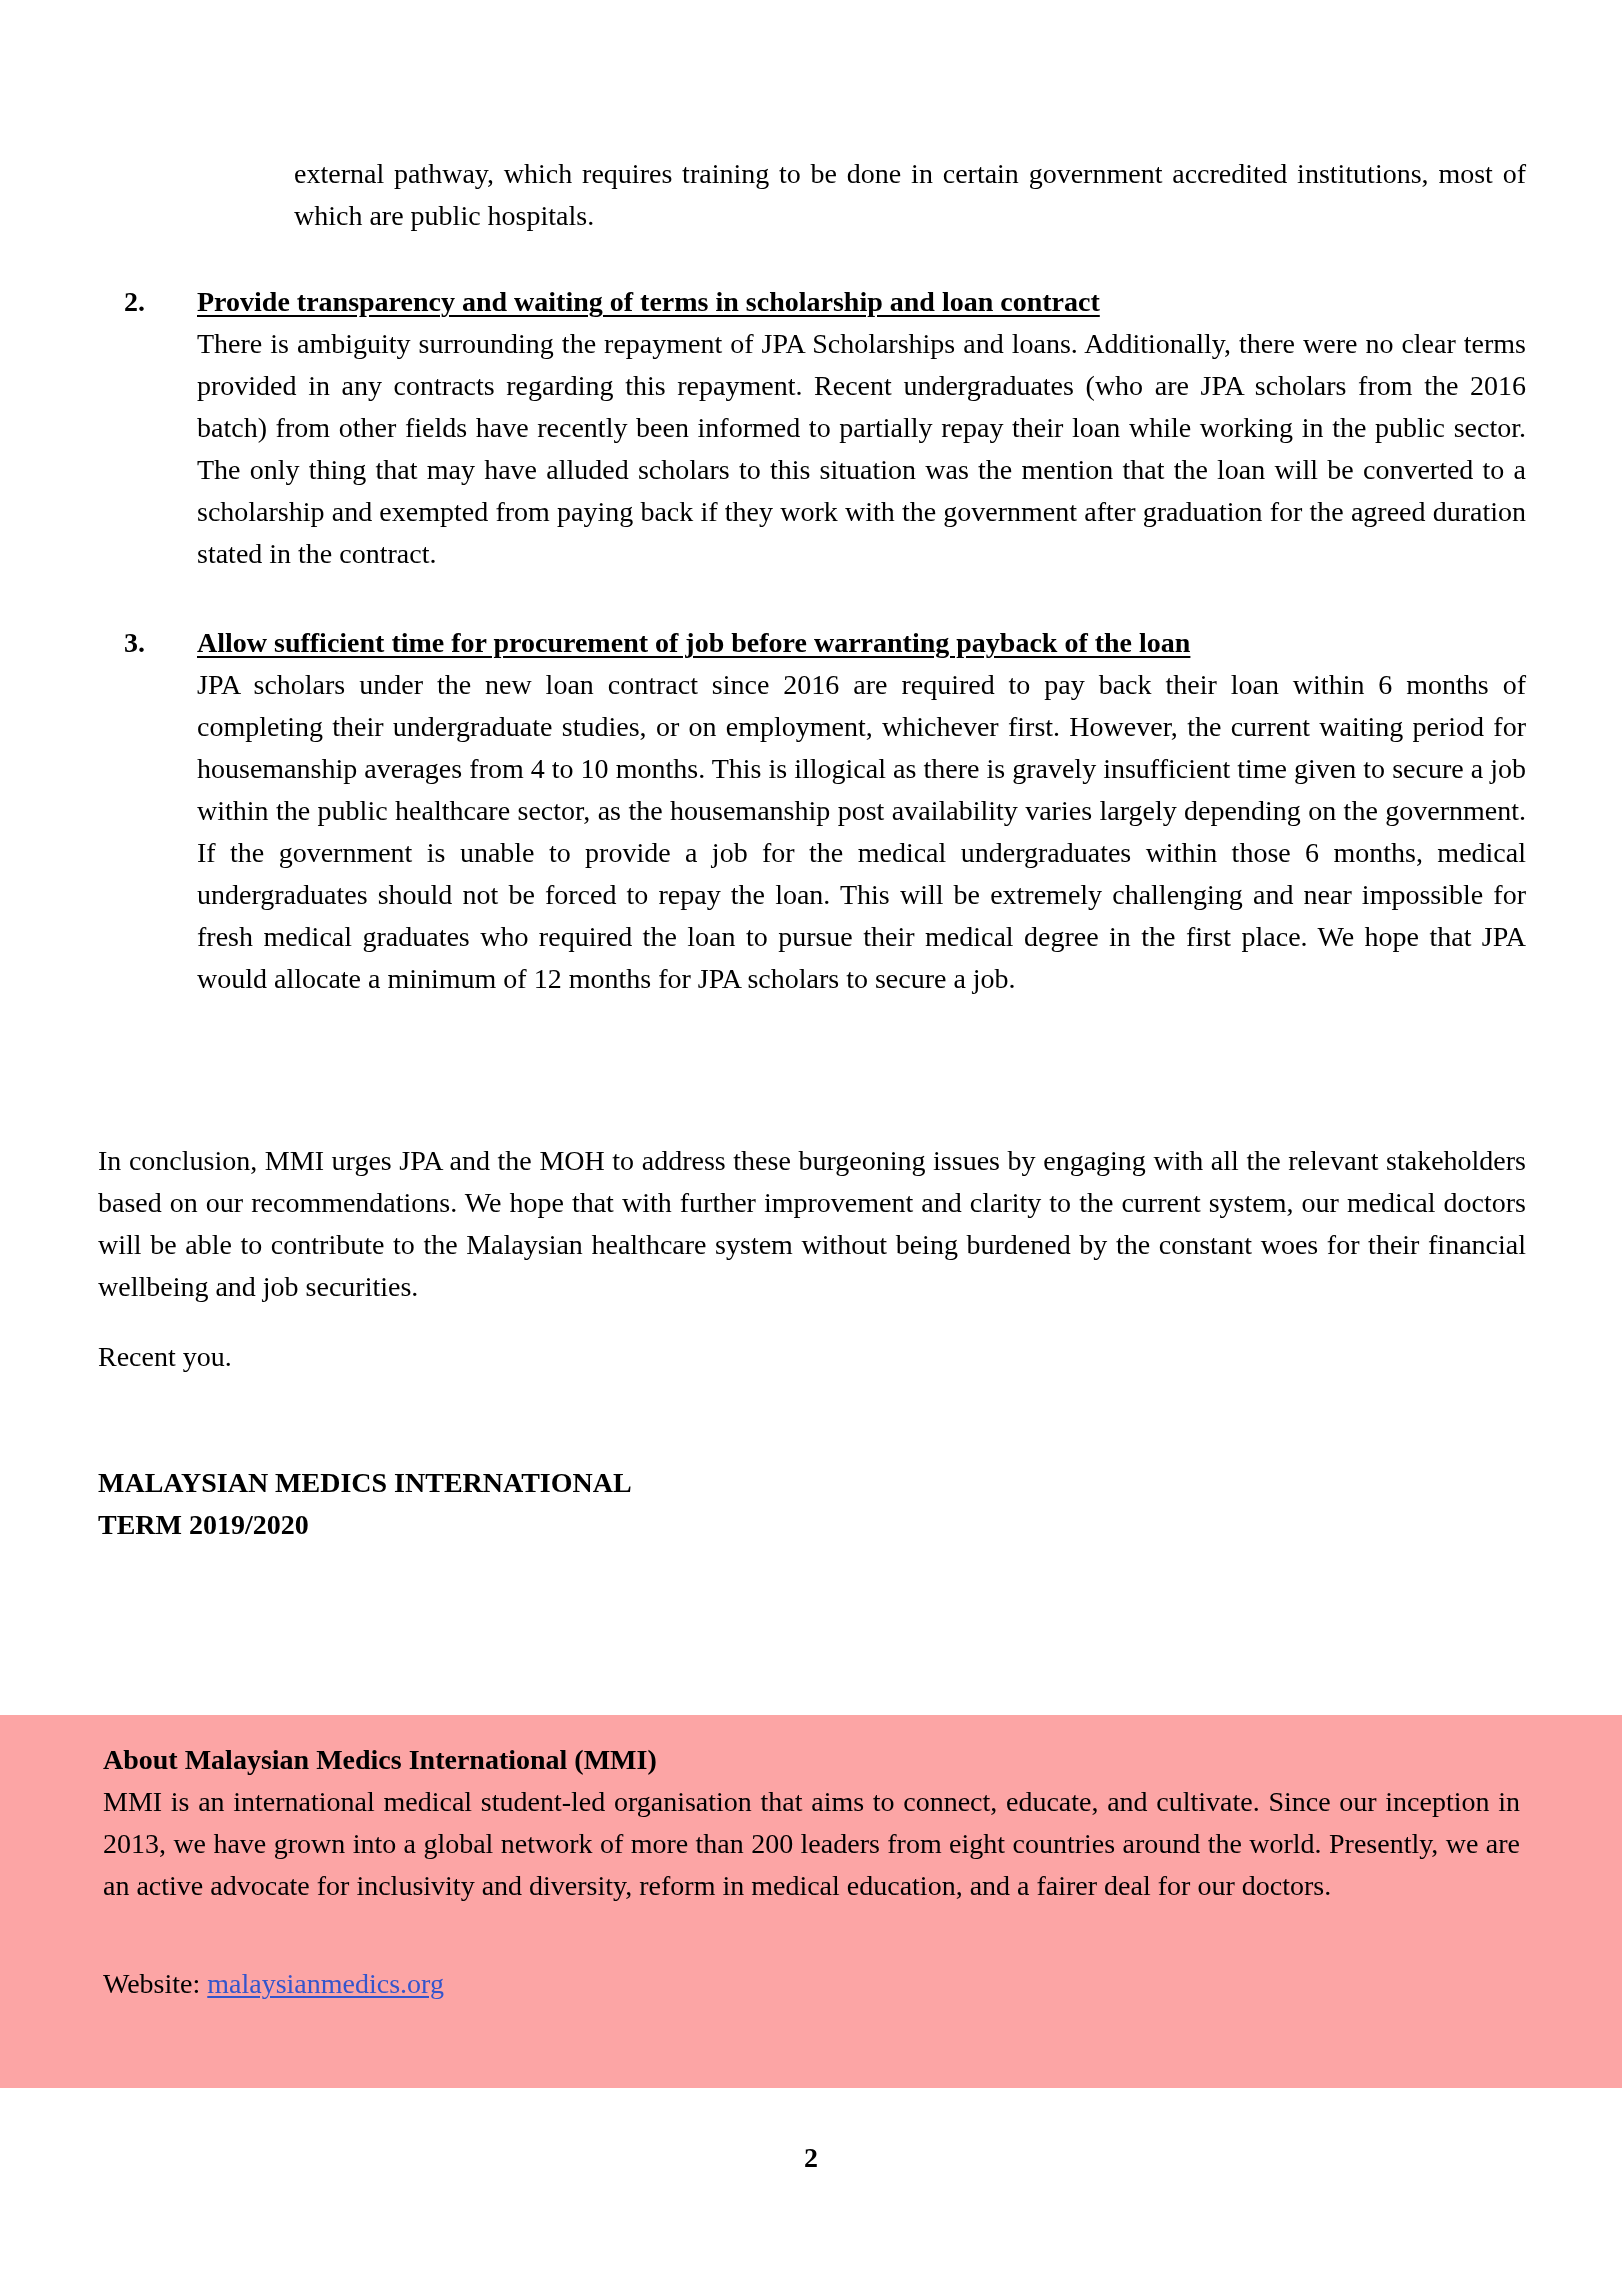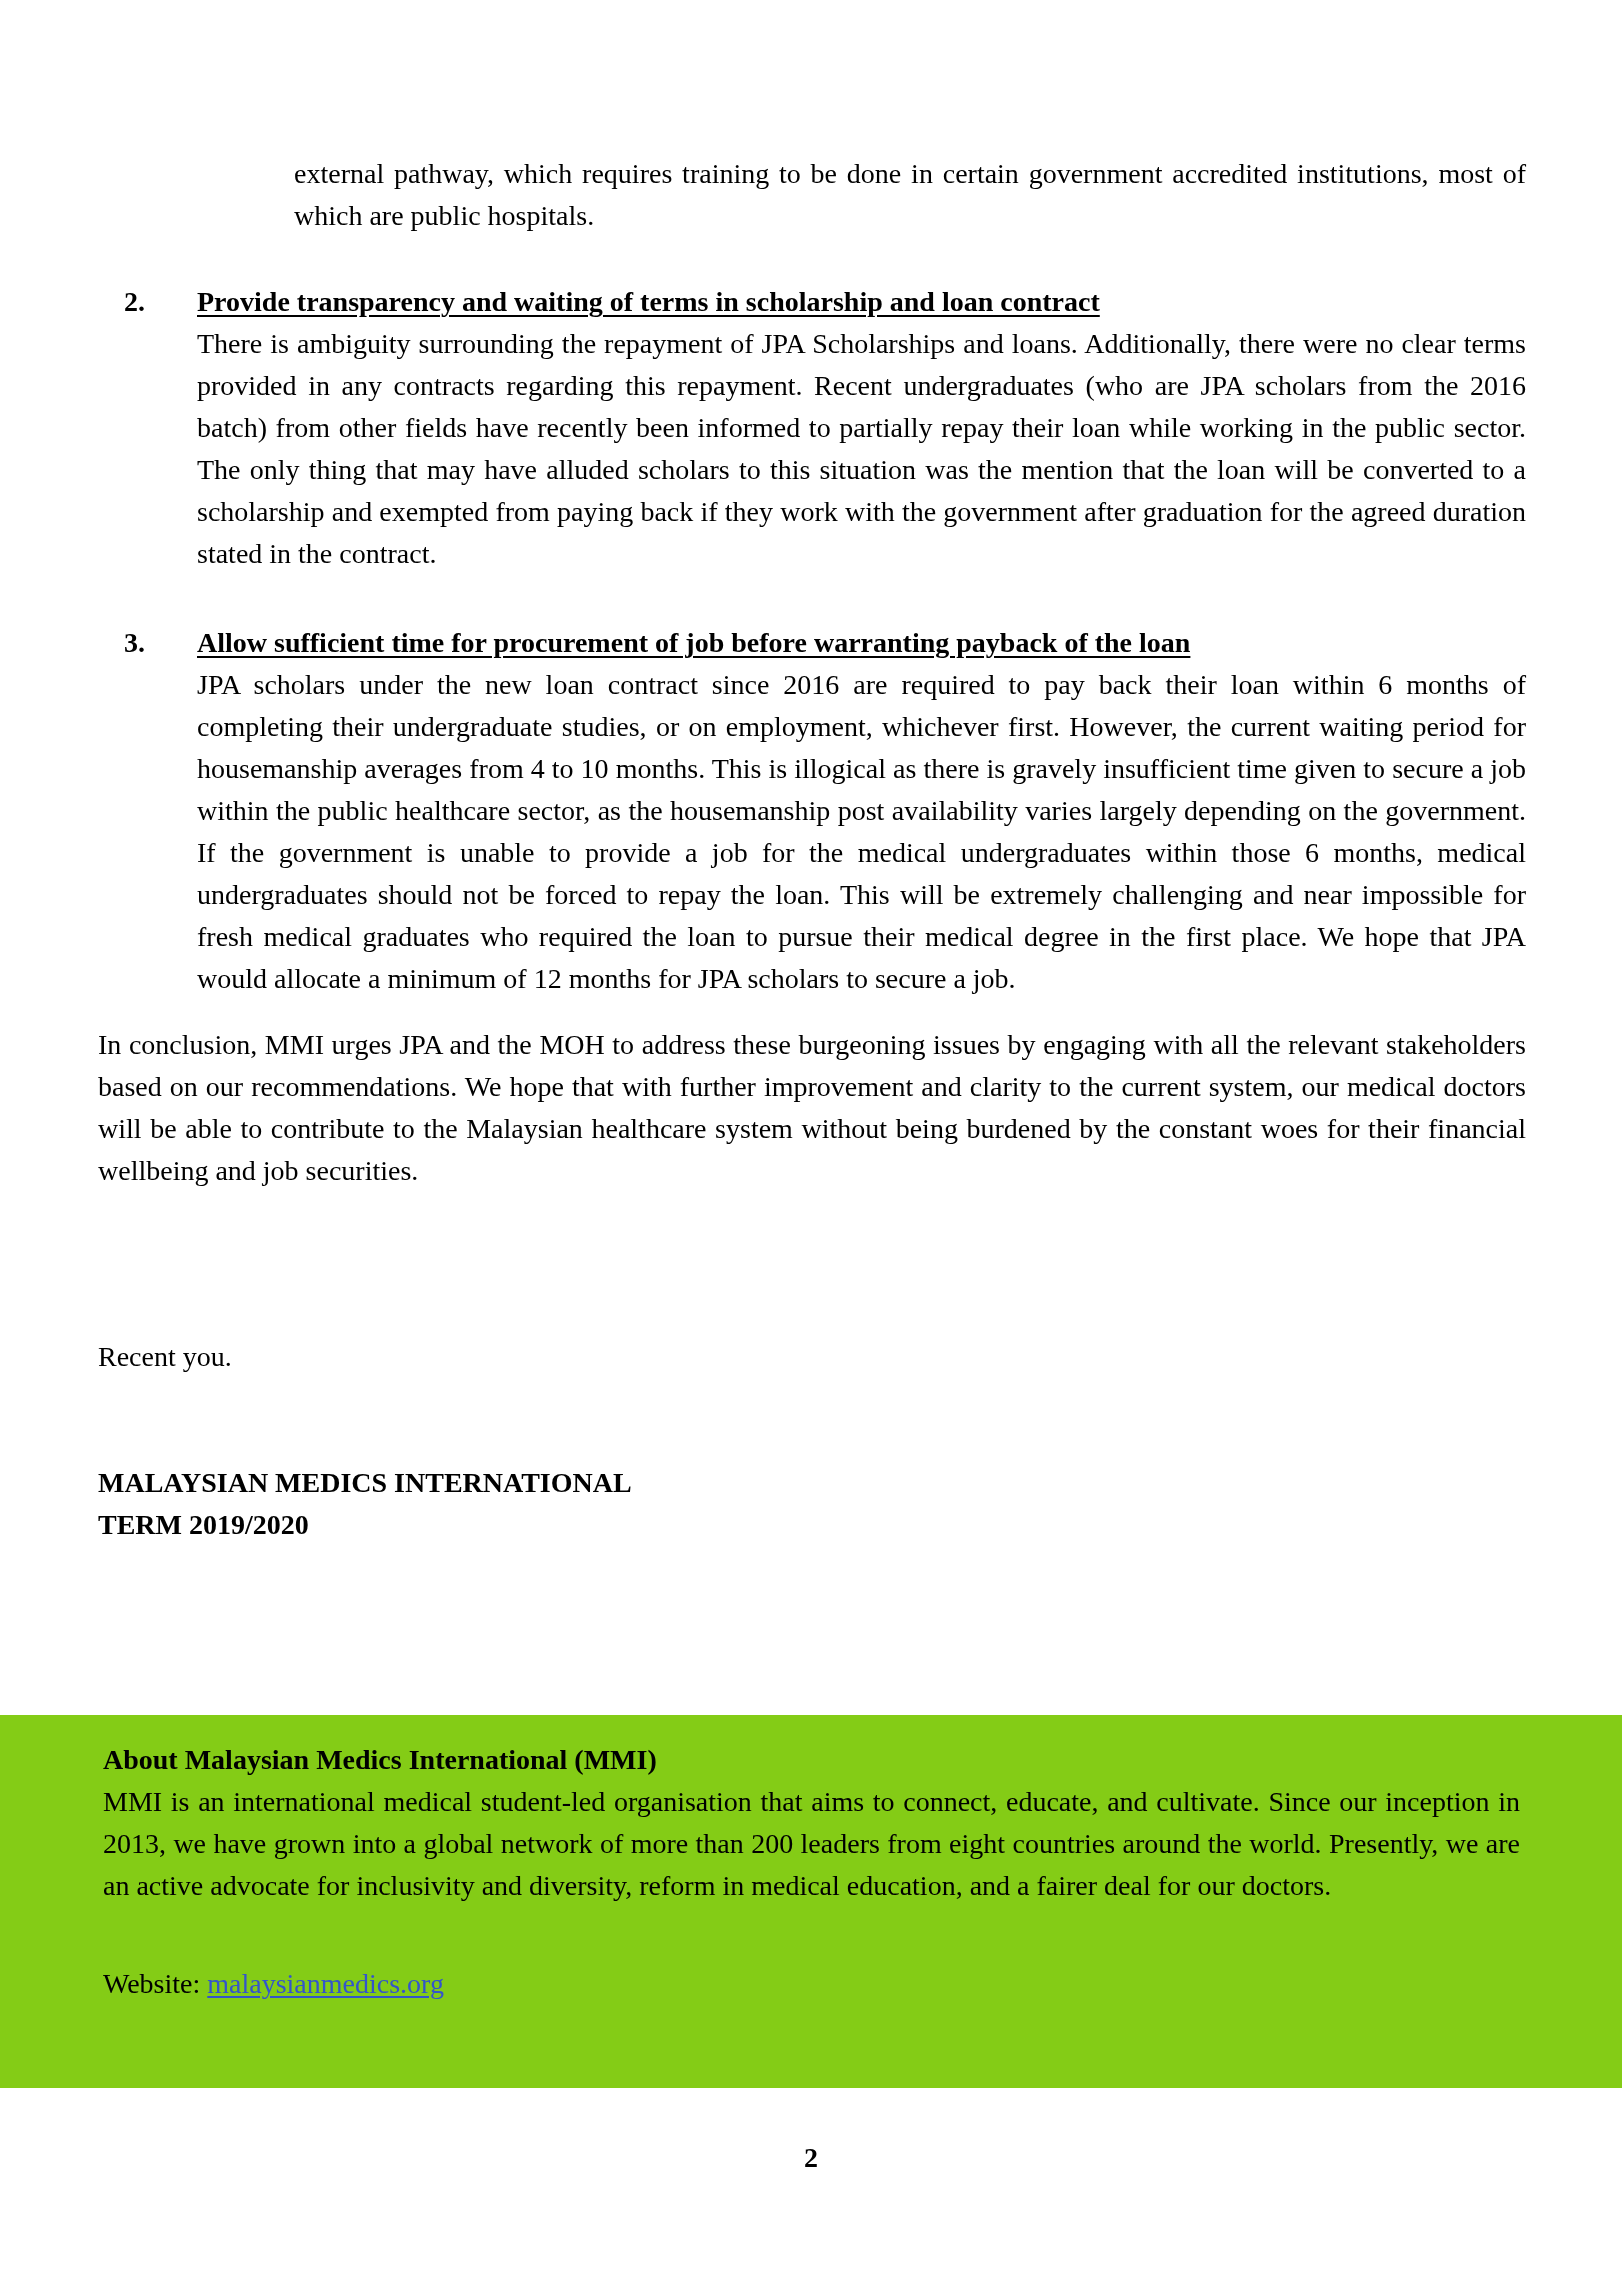--- a/index.html
+++ b/index.html
@@ -10,27 +10,27 @@
     }
     .page { position: absolute; left: 0; top: 0; width: 1619px; height: 2295px; padding-left: 32px; }
     .justify { text-align: justify; text-align-last: left; }
     .cont { position: absolute; left: 294px; width: 1232px; top: 153px; }
     .item { position: absolute; left: 124px; width: 1402px; }
     .item .num { position: absolute; left: 0; top: 0; font-weight: bold; }
     .item .body { position: absolute; left: 73px; width: 1329px; }
     .item .heading { font-weight: bold; text-decoration: underline; text-decoration-thickness: 2px; text-underline-offset: 3.9px; }
     #item2 { top: 281px; }
     #item3 { top: 622px; }
-    .conclusion { position: absolute; left: 98px; width: 1428px; top: 1024px; }
+    .conclusion { position: absolute; left: 98px; width: 1428px; top: 1140px; }
     .thanks { position: absolute; left: 98px; top: 1336px; }
     .sig-org { position: absolute; left: 98px; top: 1462px; font-weight: bold; }
     .sig-term { position: absolute; left: 98px; top: 1504px; font-weight: bold; }
     .about-box {
       position: absolute; left: 0; top: 1715px; width: 1622px; height: 373px;
-      background: #84cc16;
+      background: #fca5a5;
     }
     .about-inner { position: absolute; left: 103px; width: 1417px; top: 23.6px; }
     .about-title { font-weight: bold; }
     .contact { margin-top: 56px; }
     a.link { color: #3355cc; text-decoration: underline; text-decoration-thickness: 2px; text-underline-offset: 3.3px; }
     .page-number { position: absolute; left: 0; width: 1622px; top: 2137px; text-align: center; font-weight: bold; }
   </style>
 </head>
 <body>
 

